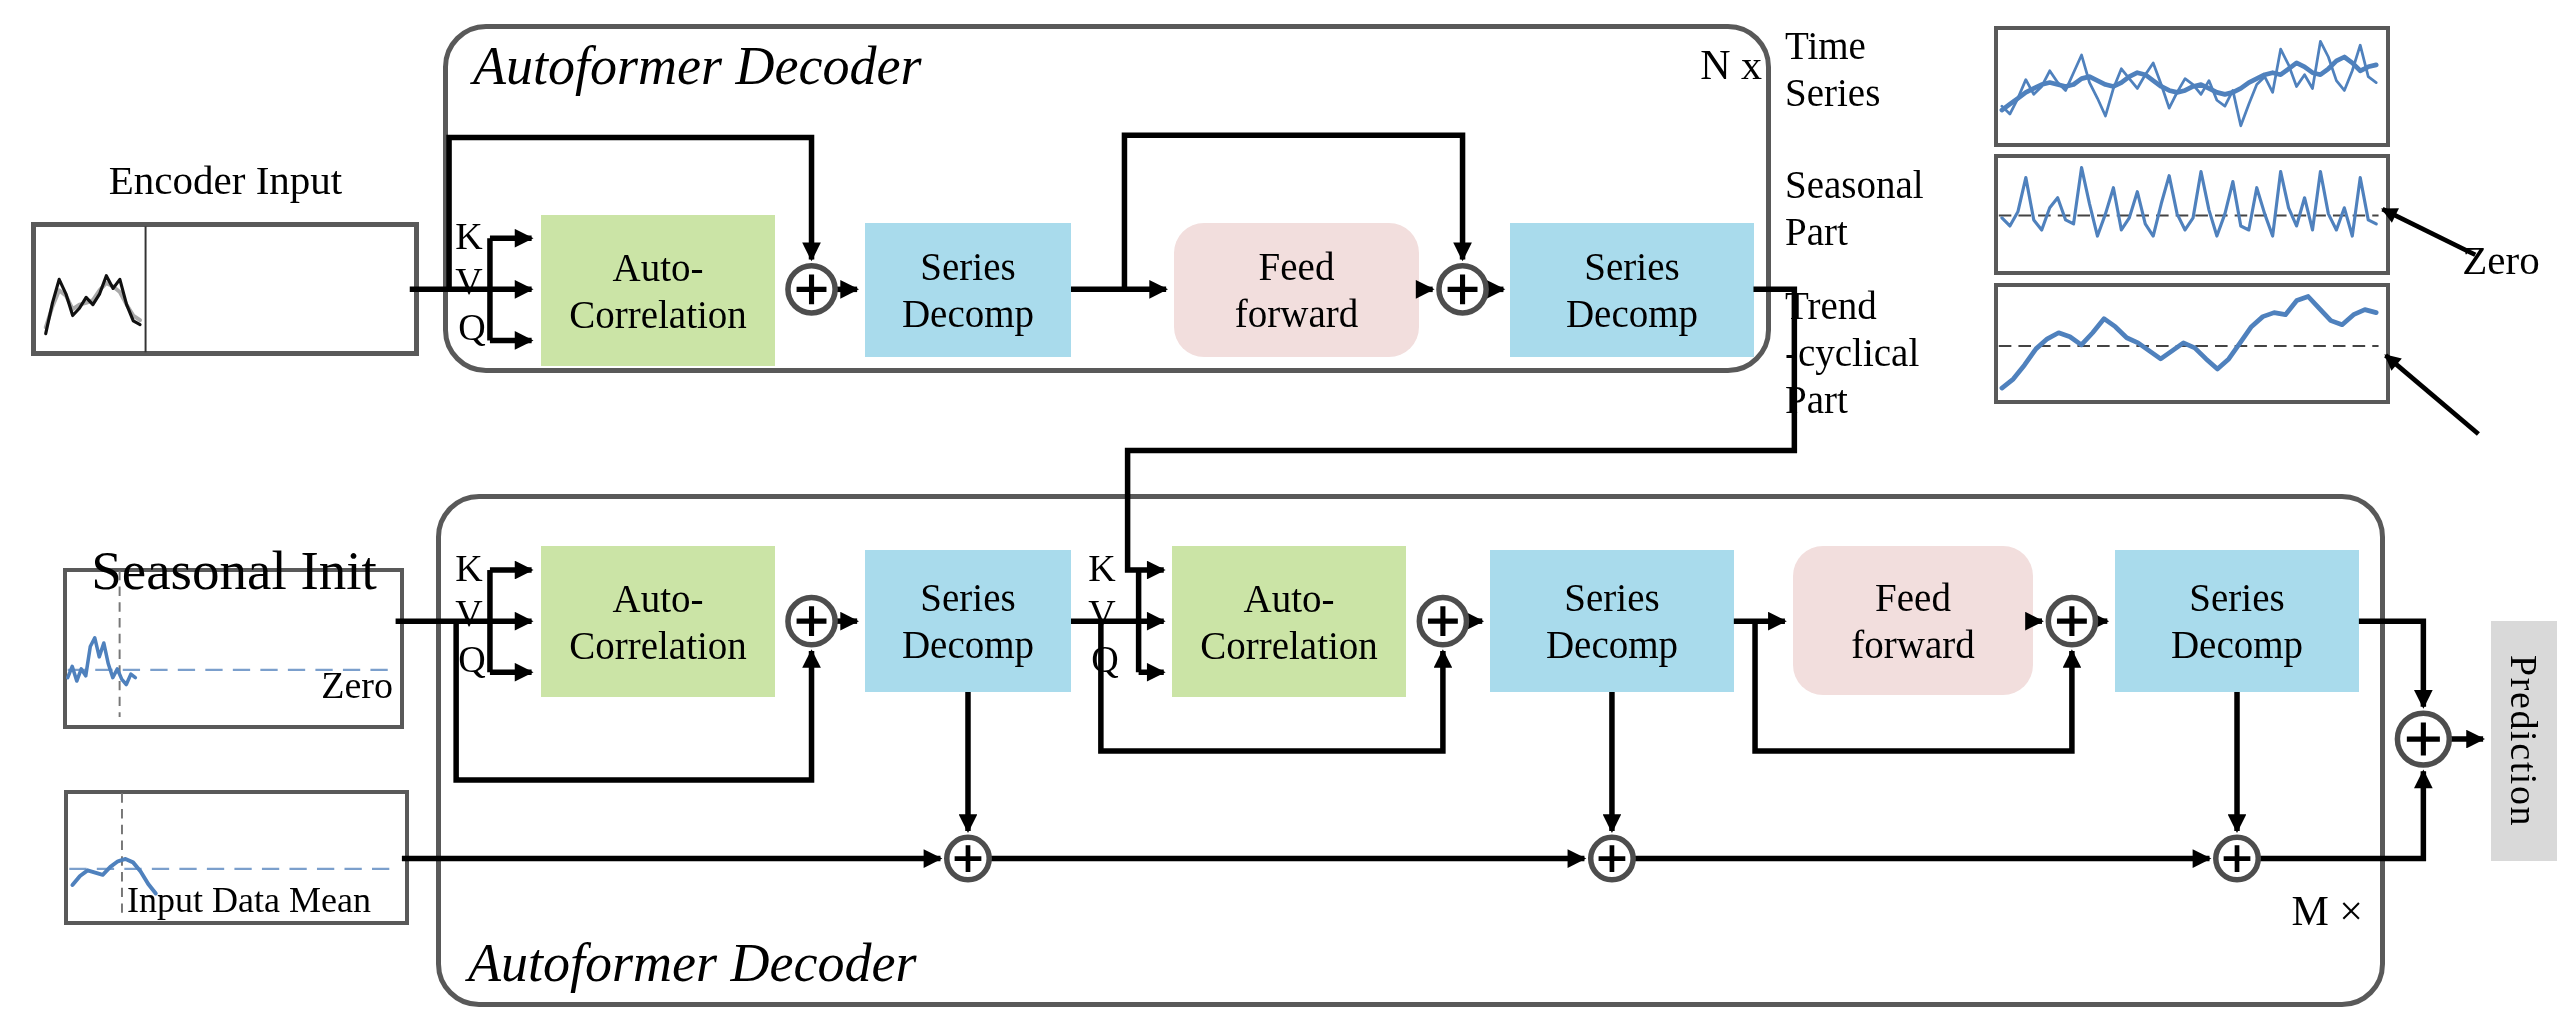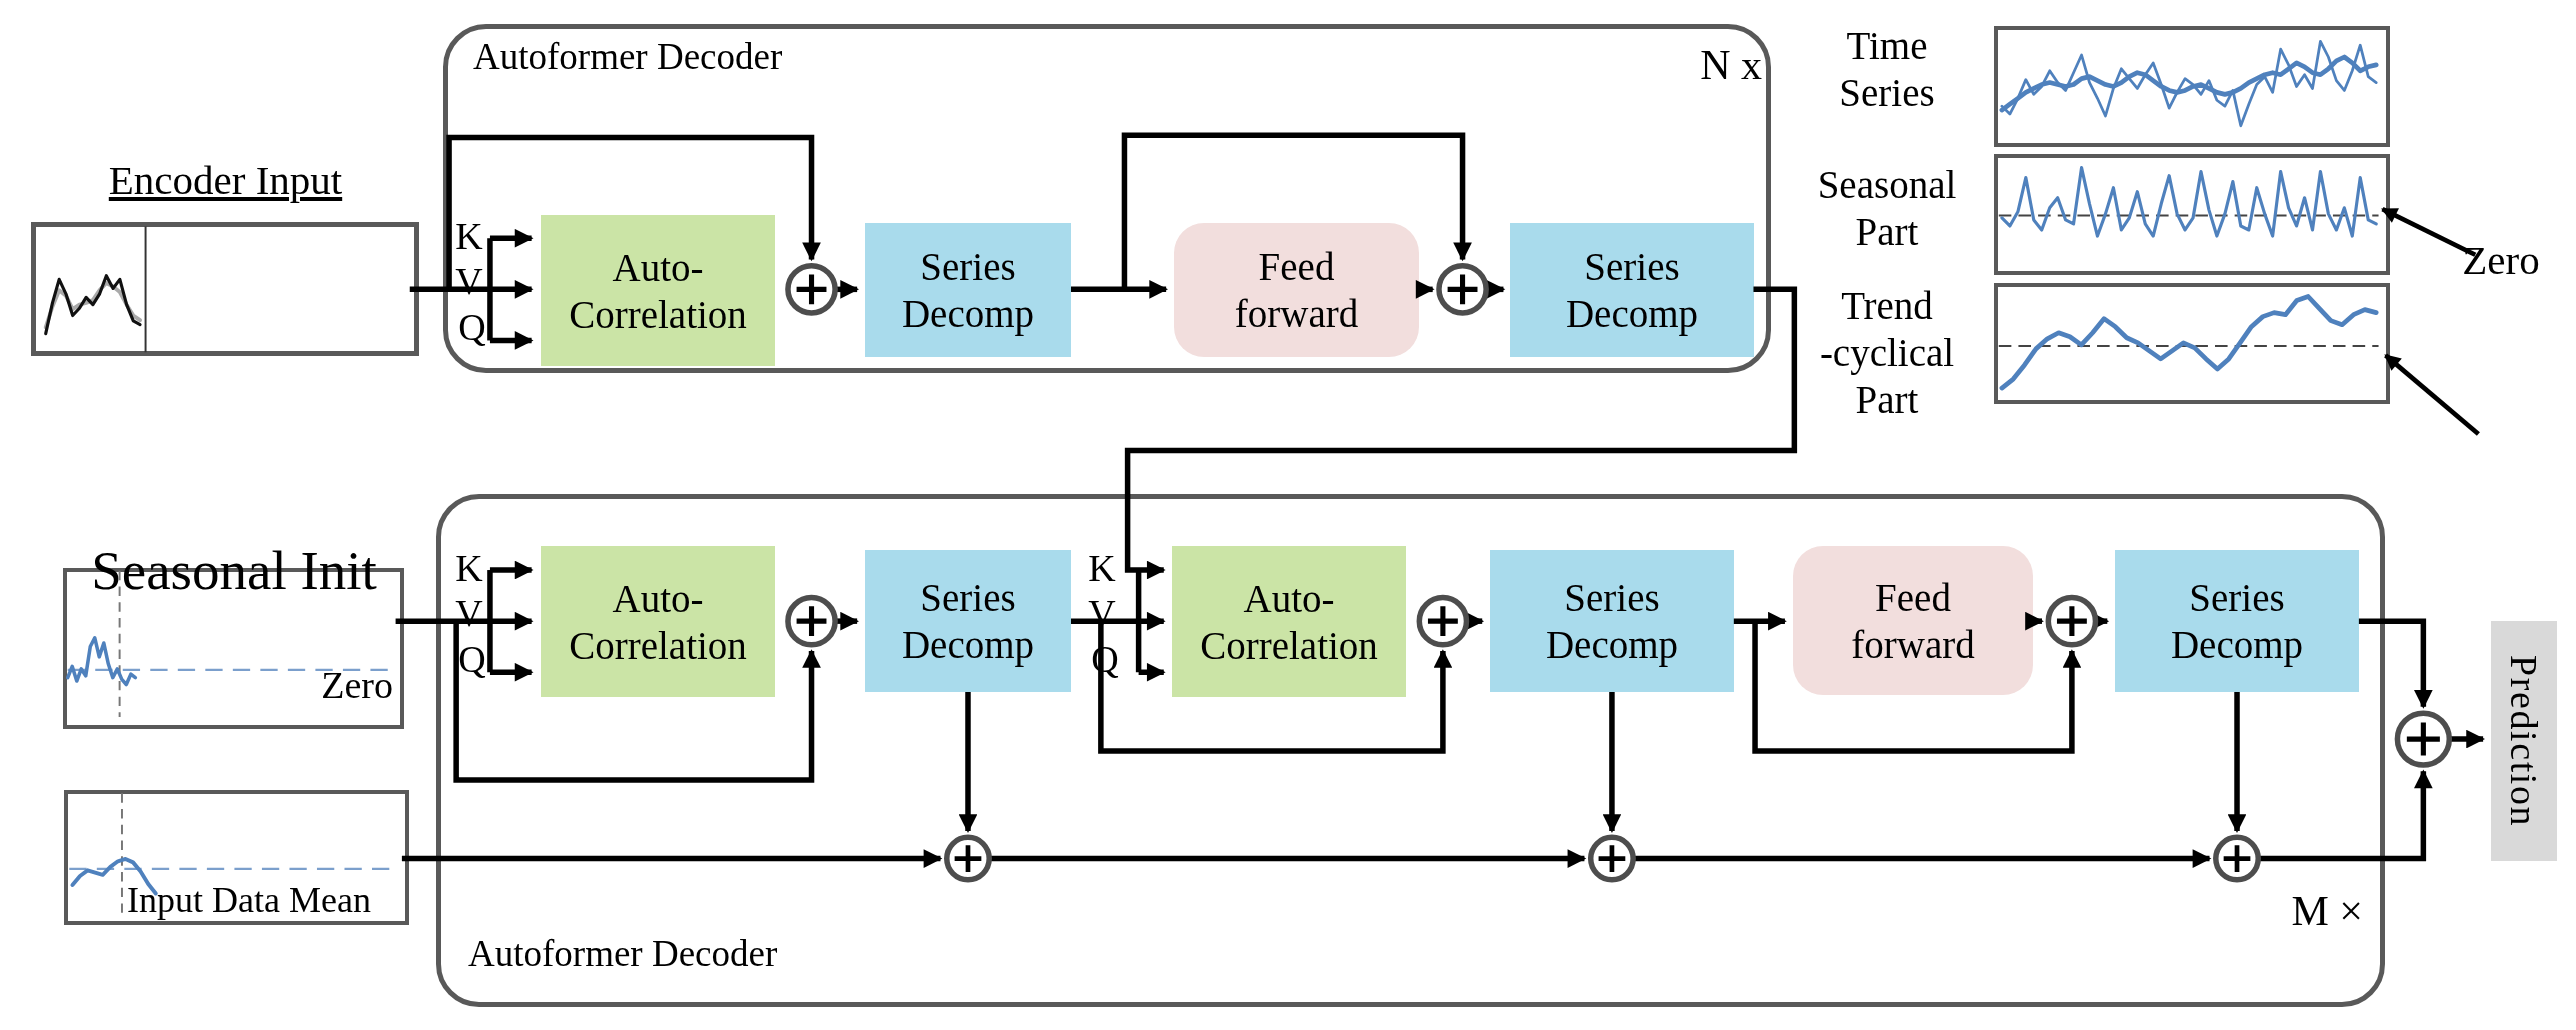--- a/index.html
+++ b/index.html
@@ -8,41 +8,41 @@
   svg.wires{position:absolute;left:0;top:0;z-index:30;pointer-events:none;}
   .roundbox{position:absolute;border:5.5px solid #595959;border-radius:43px;background:transparent;z-index:5;}
   .plainbox{position:absolute;border:5.5px solid #595959;background:#fff;z-index:6;}
   .plotbox{position:absolute;border:4.7px solid #595959;background:#fff;z-index:6;}
   .block{position:absolute;display:flex;flex-direction:column;align-items:center;justify-content:center;
          font-size:39px;line-height:47px;text-align:center;z-index:10;}
   .blk-green{background:#cbe4a6;text-align:center;}
   .blk-blue{background:#a9dbec;}
   .blk-pink{background:#f2dedd;border-radius:30px;}
   .lbl{position:absolute;z-index:12;}
-  .title{font-size:37px;}
+  .title{font-size:54px;font-style:italic;}
   .repeat{font-size:42px;}
   .kvq{position:absolute;width:36px;text-align:center;font-size:38px;z-index:12;}
   .center{text-align:center;}
   .pred{position:absolute;background:#d9d9d9;display:flex;align-items:center;justify-content:center;z-index:10;}
   .pred span{writing-mode:vertical-rl;font-size:38px;letter-spacing:1.6px;}
-  .plotlabel{position:absolute;text-align:center;font-size:39px;line-height:47px;z-index:12;}
+  .plotlabel{position:absolute;text-align:left;font-size:39px;line-height:47px;z-index:12;}
   .anno{position:absolute;text-align:center;font-size:41px;line-height:46px;z-index:12;}
 </style>
 </head>
 <body>
 
 <div class="stage">
 
   <div class="roundbox" style="left:443px;top:23.6px;width:1318px;height:339px;"></div>
   <div class="roundbox" style="left:436px;top:494px;width:1939px;height:503px;"></div>
 
   <div class="lbl title" style="left:473px;top:35px;">Autoformer Decoder</div>
   <div class="lbl repeat" style="left:1636px;top:41px;width:126px;text-align:right;">N x</div>
 
-  <div class="lbl center" style="left:31px;top:156px;width:389px;font-size:41px;text-decoration:underline;">Encoder Input</div>
+  <div class="lbl center" style="left:31px;top:156px;width:389px;font-size:41px;">Encoder Input</div>
   <div class="plainbox" style="left:31px;top:222px;width:378px;height:124px;"></div>
 
   <div class="kvq" style="left:451px;top:214px;">K</div>
   <div class="kvq" style="left:451px;top:259px;">V</div>
   <div class="kvq" style="left:454px;top:305px;">Q</div>
 
   <div class="block blk-green" style="left:541px;top:215px;width:234px;height:151px;">
     <span>Auto-</span>
     <span>Correlation</span>
   </div>

